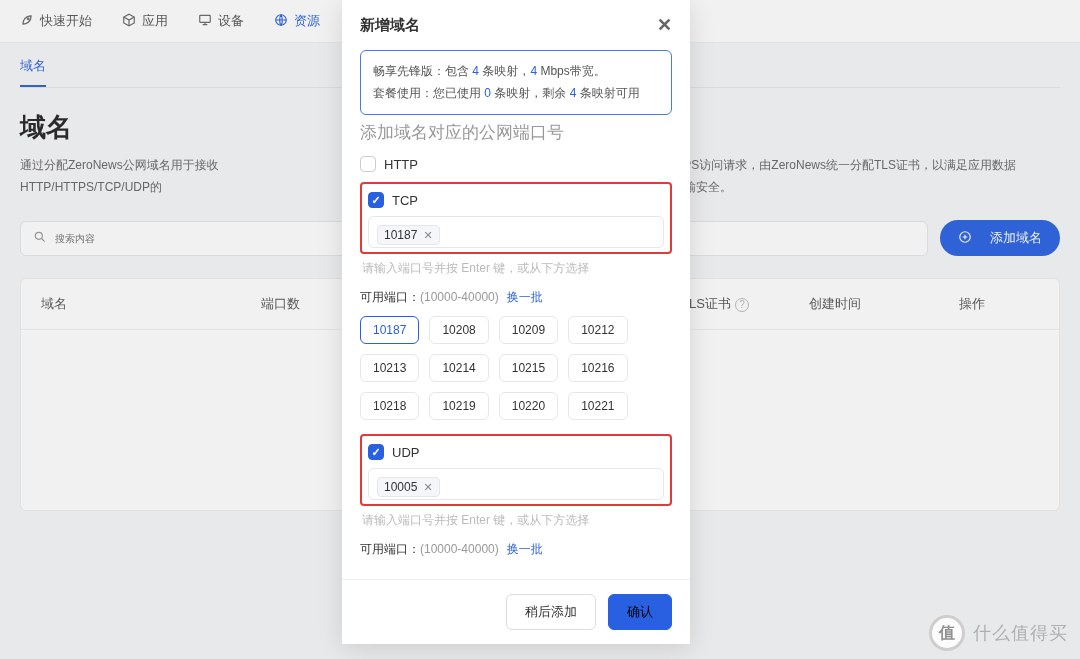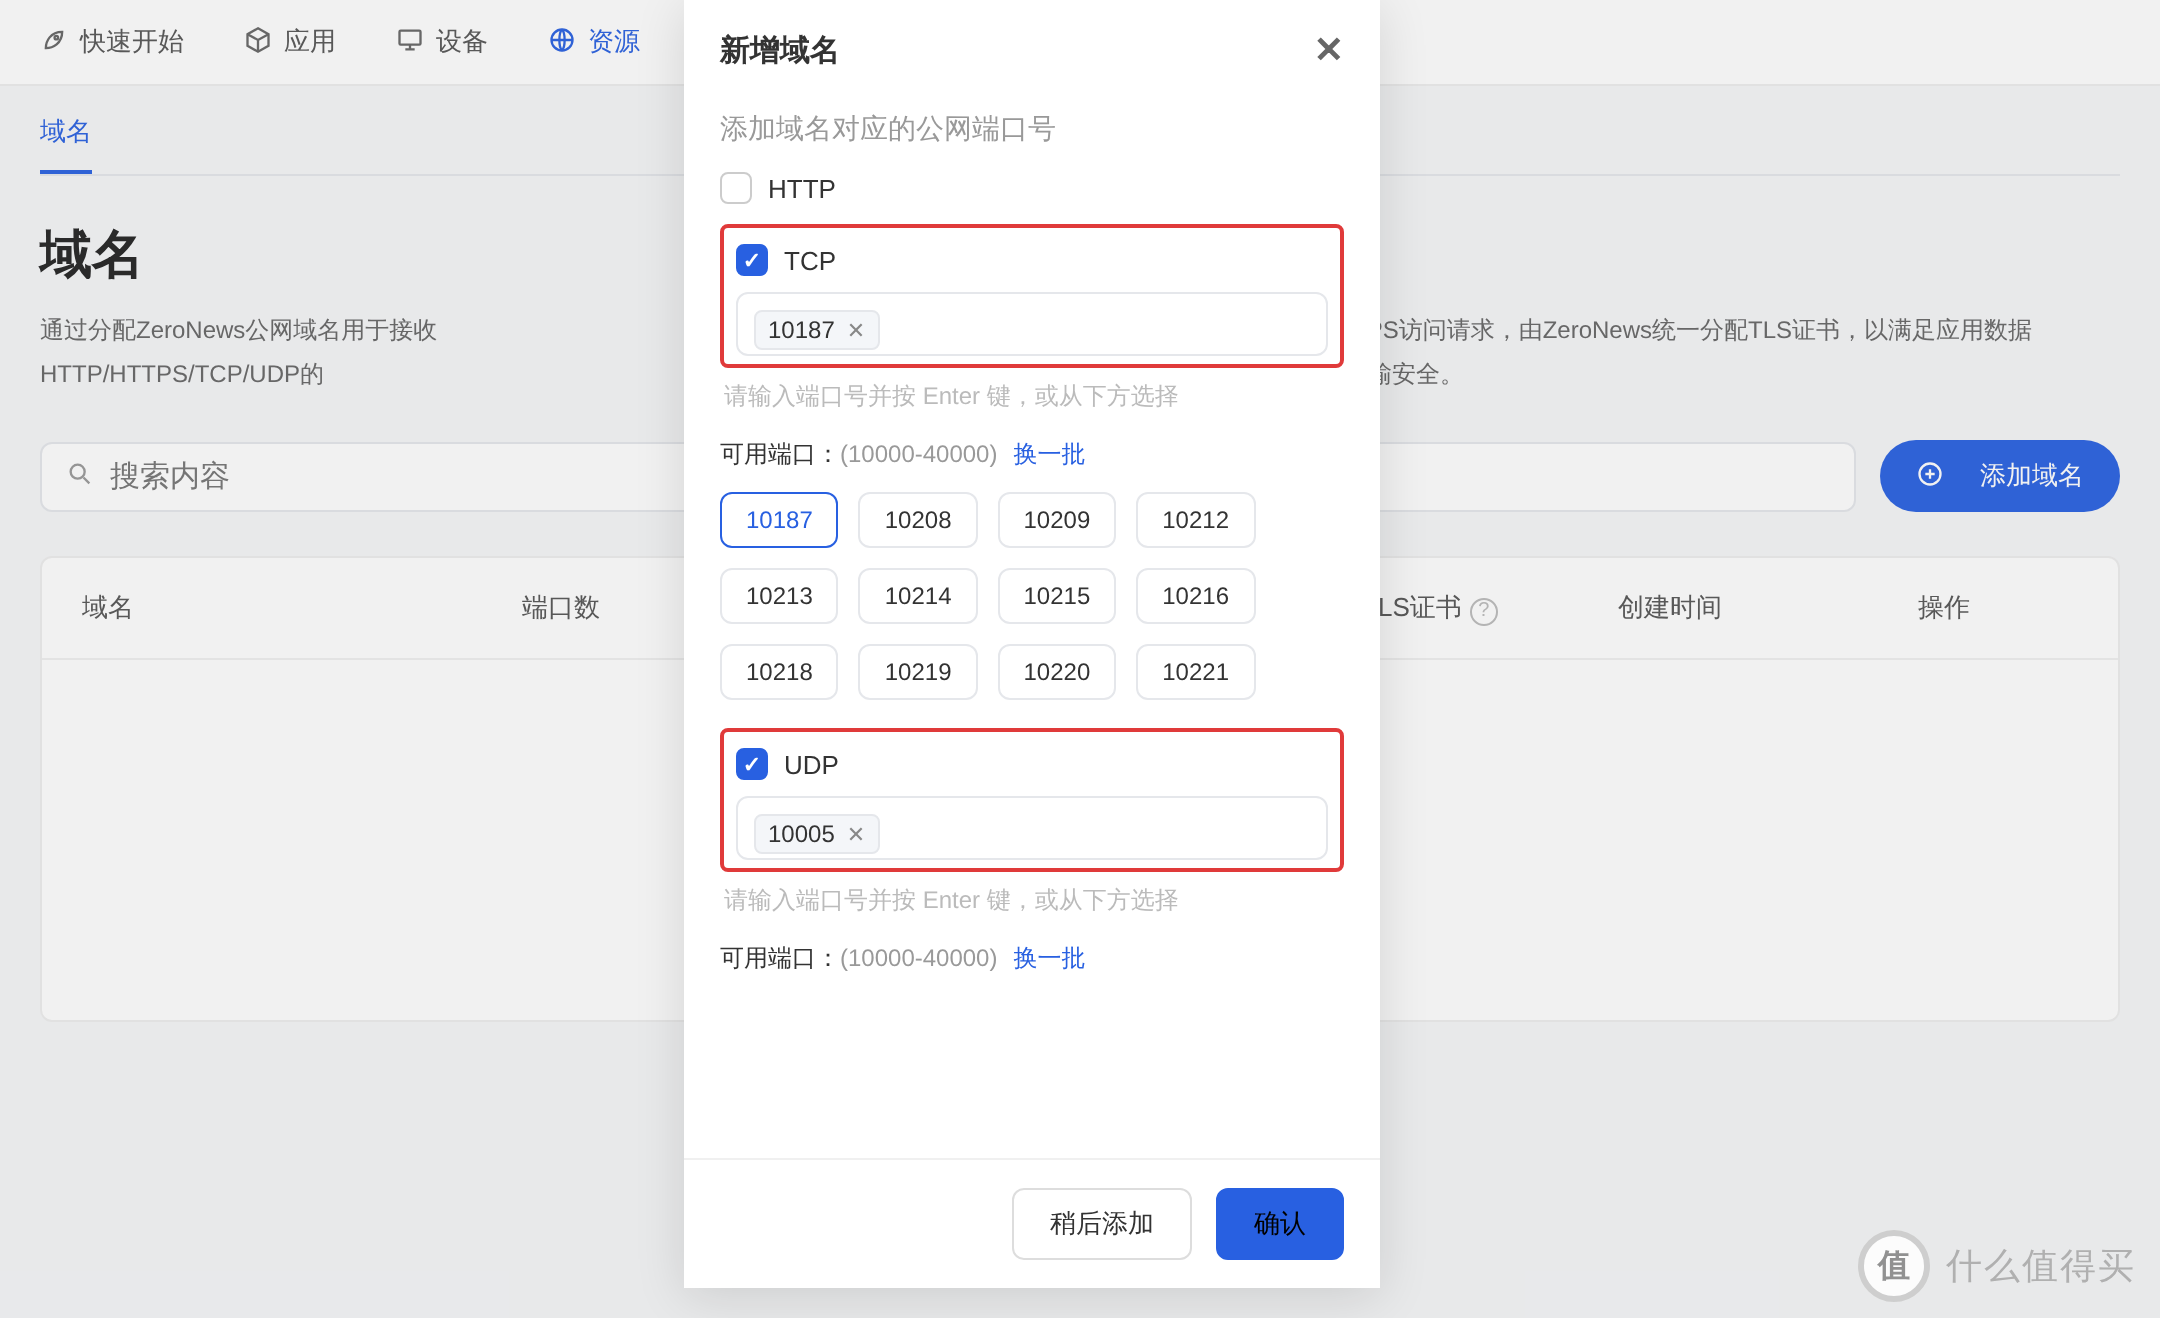--- a/index.html
+++ b/index.html
@@ -10,40 +10,40 @@
   .top-nav { display: flex; gap: 30px; padding: 12px 20px; align-items: center; font-size: 13px; color: #555; background:#fff; border-bottom:1px solid #eee;}
   .top-nav .nav-item { display: flex; align-items: center; gap: 6px; cursor: pointer; }
   .top-nav .active { color: #2860e1; }
   .sub-tabs { padding: 14px 20px 0; display:flex; gap:20px; font-size:13px;}
   .sub-tab { color:#2860e1; border-bottom:2px solid #2860e1; padding-bottom:10px;}
   .divider { height:1px; background:#e5e7eb; margin:0 20px;}
   .page-title { padding: 22px 20px 10px; font-size: 26px; font-weight: 600; color:#222;}
   .page-desc { padding: 0 20px; color: #666; font-size: 12px; line-height: 1.8; max-width: 1040px; }
   .search-row { display: flex; gap: 12px; padding: 22px 20px; align-items: center; justify-content: space-between; }
   .search-box { flex: 1; background: #fff; border: 1px solid #e5e7eb; border-radius: 6px; padding: 8px 12px; display: flex; align-items: center; gap: 8px; color: #999; }
-  .search-box input { border: none; outline: none; font-size: 15px; width: 100%; color:#333;}
+  .search-box input { border: none; outline: none; font-size: 10px; width: 100%; color:#333;}
   .add-btn { background: #2860e1; color: #fff; border-radius: 18px; padding: 9px 18px; display: flex; align-items: center; gap: 18px; font-size: 13px; cursor: pointer; }
   .table-wrap { margin: 0 20px; background: #fff; border-radius: 6px; border:1px solid #eee;}
   .table-head { display: flex; padding: 16px 20px; color: #555; font-size: 13px; border-bottom: 1px solid #f0f0f0; }
   .th1{flex:0 0 220px;} .th2{flex:0 0 200px;} .thgap{flex:1;} .th3{flex:0 0 120px;} .th4{flex:0 0 150px;} .th5{flex:0 0 80px;}
   .table-empty{height:180px;}
   .help-ic{display:inline-block;width:14px;height:14px;border:1px solid #bbb;border-radius:50%;font-size:10px;line-height:12px;text-align:center;color:#bbb;margin-left:4px;}
 
   
   .mask { position:absolute; inset:0; background:rgba(120,120,120,0.10); }
 
   
   .modal { position: absolute; top: 0; left: 342px; width: 348px; height: 644px; background: #fff; box-shadow: 0 4px 24px rgba(0,0,0,0.12); display:flex; flex-direction:column;}
   .modal-header { display:flex; justify-content:space-between; align-items:center; padding: 14px 18px; font-size: 15px; font-weight: 600;}
   .close-x { font-size: 18px; color:#666; cursor:pointer; }
   .modal-body { padding: 0 18px 8px; overflow:auto; flex:1;}
   .tip-box { border:1px solid #4a79ea; border-radius:6px; padding:10px 12px; font-size:12px; color:#555; line-height:1.8;}
   .tip-box .num { color:#2860e1; }
   .sec-h { font-size:13px; color:#333; margin-top:14px;}
-  .sec-sub{ font-size:14px; color:#999; margin-top:6px;}
+  .sec-sub{ font-size:17px; color:#999; margin-top:6px;}
   .chk-row { display:flex; align-items:center; gap:8px; margin-top:12px; font-size:13px;}
   .chk { width:16px; height:16px; border:1px solid #ccc; border-radius:4px; background:#fff; display:flex;align-items:center;justify-content:center;}
   .chk.checked { background:#2860e1; border-color:#2860e1; }
   .chk.checked::after{content:"✓"; color:#fff; font-size:11px; font-weight:700;}
   .red-highlight { border:2px solid #e03a3a; border-radius:4px; padding:2px; margin-top:10px;}
   .red-highlight-inner{padding:6px 4px 2px;}
   .tag-input { border:1px solid #e5e7eb; border-radius:6px; margin-top:8px;}
   .tag-input .tags{padding:8px 8px 2px; display:flex; flex-wrap:wrap; gap:6px;}
   .tag { background:#f4f6f9; border:1px solid #e5e7eb; border-radius:4px; padding:2px 6px; font-size:12px; display:flex; align-items:center; gap:6px;}
   .tag .x{color:#888;cursor:pointer;font-size:11px;}
@@ -155,20 +155,28 @@
 </div>
 
 <div class="mask"></div>
 
 <div class="modal">
   <div class="modal-header">
     <div>新增域名</div>
     <div class="close-x">✕</div>
   </div>
   <div class="modal-body">
+    <div class="tip-box">
+      <div>
+        <span>畅享先锋版：包含 </span><span class="num">4</span><span> 条映射，</span><span class="num">4</span><span> Mbps带宽。</span>
+      </div>
+      <div>
+        <span>套餐使用：您已使用 </span><span class="num">0</span><span> 条映射，剩余 </span><span class="num">4</span><span> 条映射可用</span>
+      </div>
+    </div>
 
     <div class="sec-sub">添加域名对应的公网端口号</div>
 
     <div class="chk-row">
       <div class="chk"></div>
       <span>HTTP</span>
     </div>
 
     <div class="red-highlight">
       <div class="red-highlight-inner">

